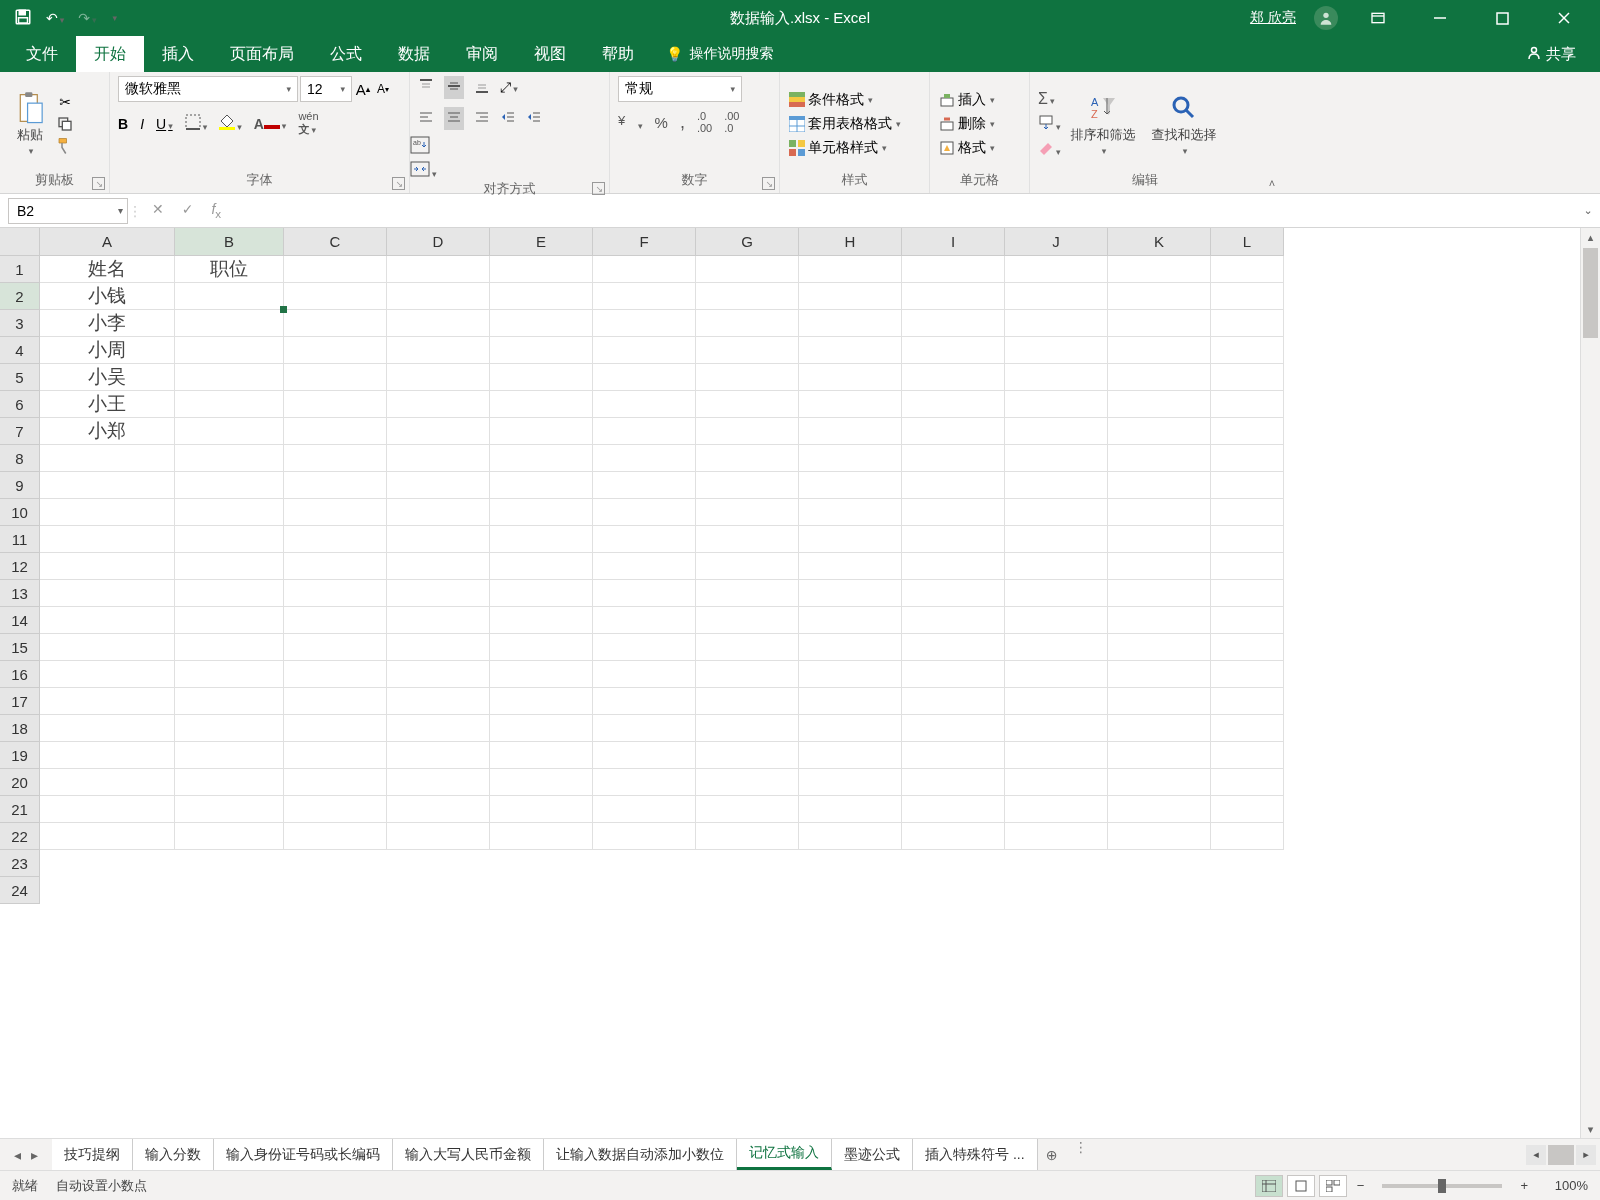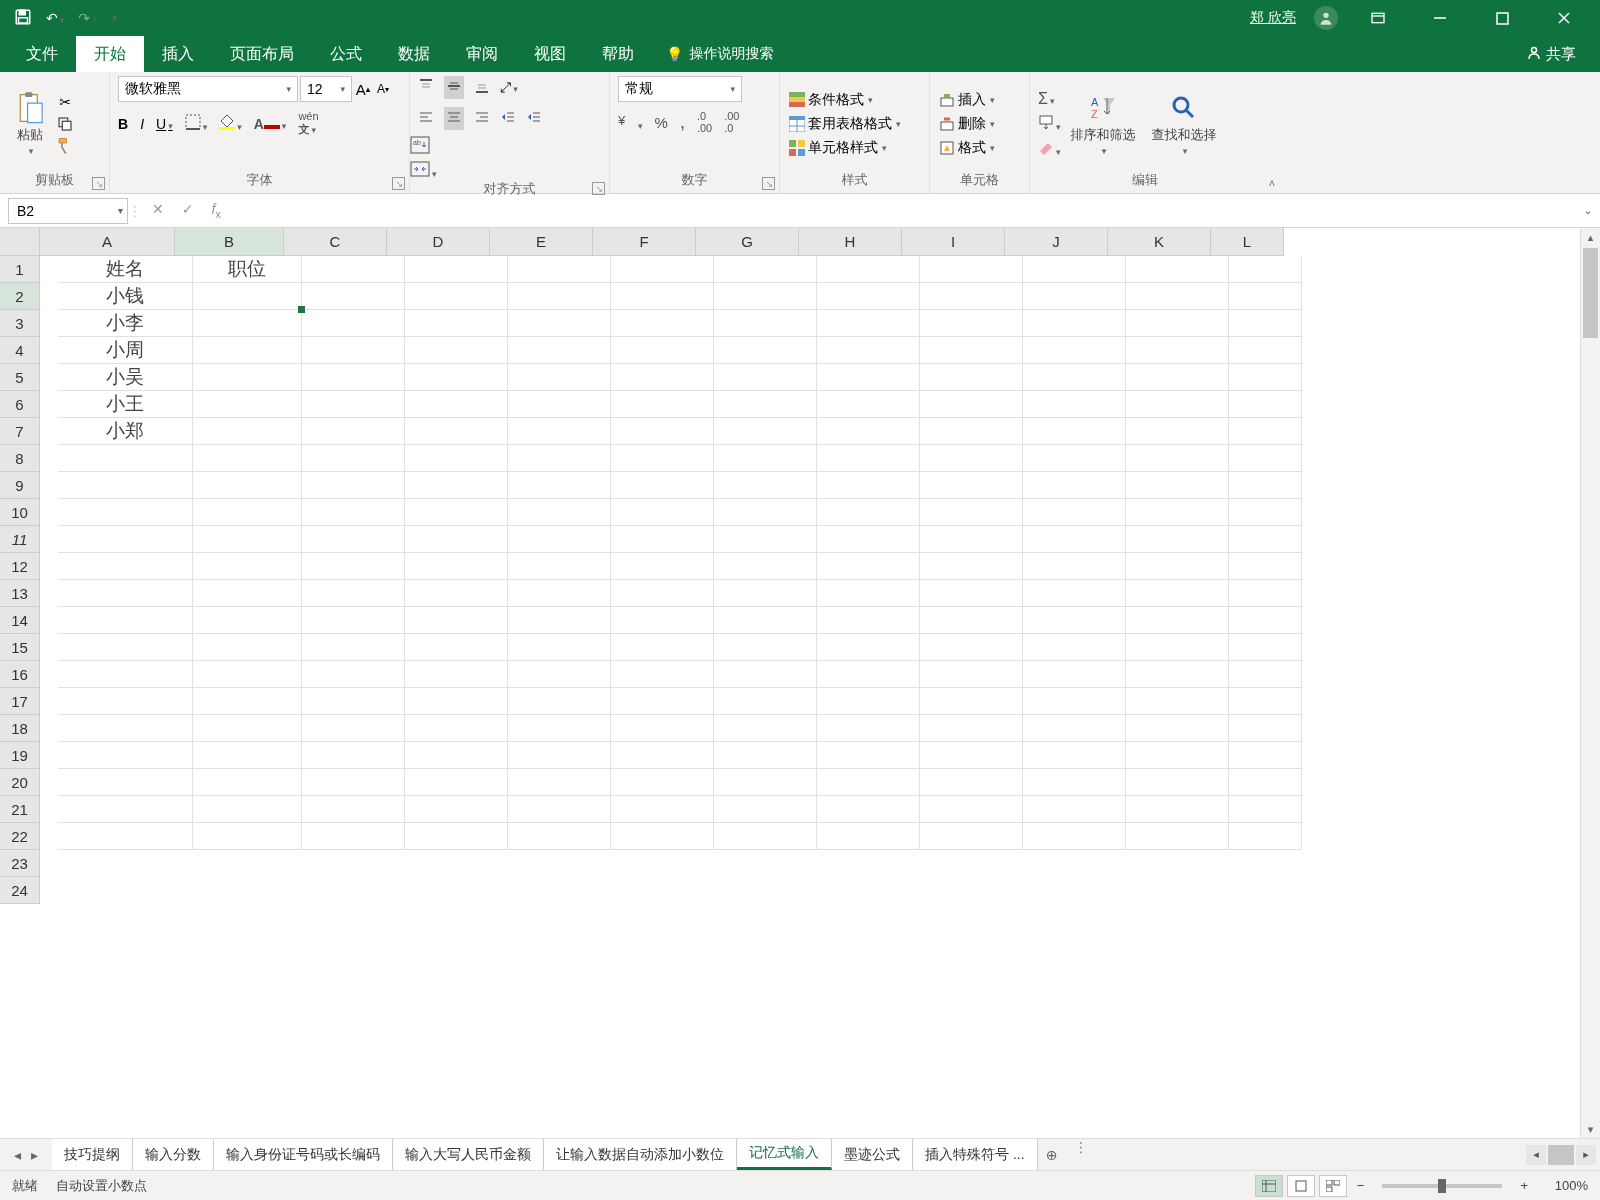--- a/index.html
+++ b/index.html
@@ -39,21 +39,21 @@
   .fx-btns { display:flex; gap:18px; padding:0 14px; color:#999;}
   .fx-input { flex:1; height:26px; padding:0 6px; font-size:14px; }
   .fx-expand { width:24px; text-align:center; color:#666; font-size:11px;}
 
   .sheet-area { position:relative; height: calc(1200px - 36px - 36px - 122px - 34px - 32px - 30px); display:flex;}
   .corner { width:40px; height:28px; background:#e6e6e6; border-right:1px solid #ccc; border-bottom:1px solid #ccc;}
   .col-headers { display:flex; height:28px; }
   .col-h { background:#e6e6e6; border-right:1px solid #ccc; border-bottom:1px solid #ccc; display:flex;align-items:center;justify-content:center; color:#333; font-size:15px;}
   .row-headers { width:40px; }
   .row-h { background:#e6e6e6; border-right:1px solid #ccc; border-bottom:1px solid #ccc; display:flex;align-items:center;justify-content:center; color:#333; font-size:15px;}
-  .grid-body { position:relative;margin-left:18px; }
+  .grid-body { position:relative; }
   .cell { border-right:1px solid #e0e0e0; border-bottom:1px solid #e0e0e0; display:flex;align-items:center;justify-content:center; font-size:19px; color:#444;}
   .cell.sel { outline:2px solid #217346; outline-offset:-1px; background:#fff;}
   .handle { position:absolute; width:7px;height:7px;background:#217346; }
   .col-b-hl { background:#d7e4d9 !important;}
   .row-2-hl { background:#d7e4d9 !important;}
   .left-col { display:flex; flex-direction:column;}
   .right-main { flex:1; overflow:hidden; display:flex; flex-direction:column; position:relative;}
   .vscroll { position:absolute; right:0; top:0; bottom:0; width:20px; background:#f3f2f1; border-left:1px solid #ddd;}
   .vscroll .up,.vscroll .down{height:18px;display:flex;align-items:center;justify-content:center;color:#666;font-size:11px;}
   .vscroll .thumb{position:absolute; top:20px; height:90px; left:2px; right:2px; background:#c8c6c4;}
@@ -82,20 +82,21 @@
       <svg width="18" height="18" viewBox="0 0 24 24" fill="none" stroke="#fff" stroke-width="2">
           <rect x="3" y="3" width="18" height="18" rx="1"></rect>
           <rect x="7" y="3" width="8" height="6" fill="#fff"></rect>
           <rect x="6" y="13" width="12" height="7" fill="none"></rect>
         </svg>
     </span>
     <span>↶<span class="dd">▾</span></span>
     <span class="dim">↷<span class="dd">▾</span></span>
     <span class="dd">▾</span>
   </div>
+  <div class="title-center">数据输入.xlsx  -  Excel</div>
   <div class="title-right">
     <span>郑 欣亮</span>
     <span class="avatar">
       <svg width="16" height="16" viewBox="0 0 24 24" fill="#cfe3d5">
           <circle cx="12" cy="8" r="4"></circle>
           <path d="M4 22c0-4 4-7 8-7s8 3 8 7z"></path>
         </svg>
     </span>
     <span class="winbtn">
       <svg width="16" height="16" viewBox="0 0 24 24" fill="none" stroke="#fff" stroke-width="2">
@@ -438,21 +439,21 @@
         <div class="row-h" style="height: 27px;">1</div>
         <div class="row-h row-2-hl" style="height: 27px;">2</div>
         <div class="row-h" style="height: 27px;">3</div>
         <div class="row-h" style="height: 27px;">4</div>
         <div class="row-h" style="height: 27px;">5</div>
         <div class="row-h" style="height: 27px;">6</div>
         <div class="row-h" style="height: 27px;">7</div>
         <div class="row-h" style="height: 27px;">8</div>
         <div class="row-h" style="height: 27px;">9</div>
         <div class="row-h" style="height: 27px;">10</div>
-        <div class="row-h" style="height: 27px; font-style: italic;">11</div>
+        <div class="row-h" style="height: 27px;">11</div>
         <div class="row-h" style="height: 27px;">12</div>
         <div class="row-h" style="height: 27px;">13</div>
         <div class="row-h" style="height: 27px;">14</div>
         <div class="row-h" style="height: 27px;">15</div>
         <div class="row-h" style="height: 27px;">16</div>
         <div class="row-h" style="height: 27px;">17</div>
         <div class="row-h" style="height: 27px;">18</div>
         <div class="row-h" style="height: 27px;">19</div>
         <div class="row-h" style="height: 27px;">20</div>
         <div class="row-h" style="height: 27px;">21</div>

